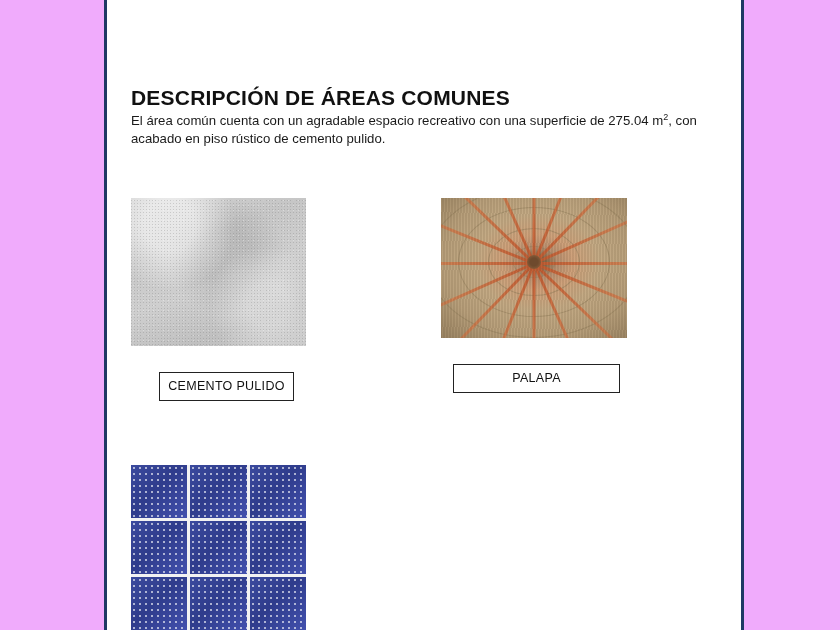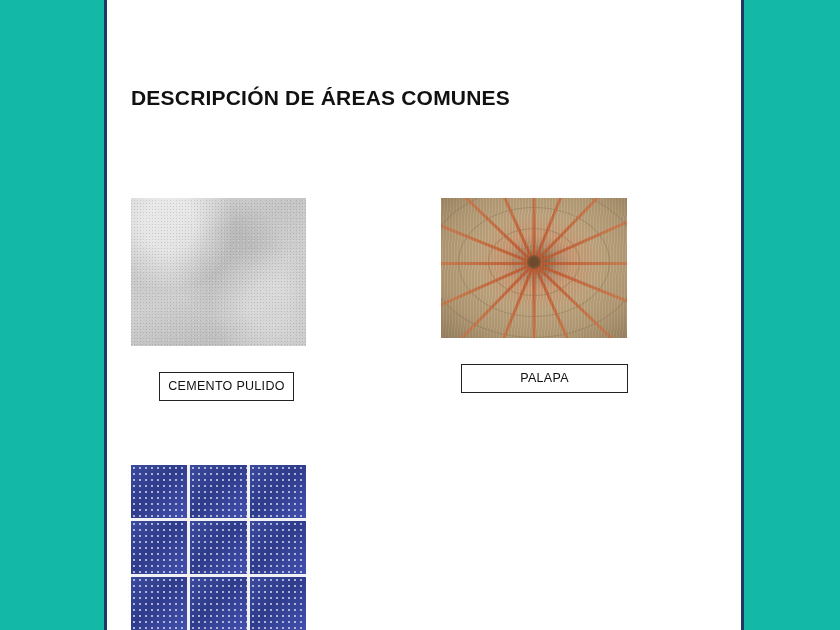--- a/index.html
+++ b/index.html
@@ -11,21 +11,21 @@
     width: 840px;
     height: 630px;
     overflow: hidden;
     font-family: "Liberation Sans", sans-serif;
   }
 
   .page-wrap {
     position: relative;
     width: 840px;
     height: 630px;
-    background: #14b8a6;
+    background: #f0abfc;
   }
 
   
   .sheet {
     position: absolute;
     left: 104px;
     top: 0;
     width: 640px;
     height: 630px;
     background: #ffffff;
@@ -173,31 +173,32 @@
     border: 1.5px solid #222222;
     background: #ffffff;
     height: 27px;
     line-height: 27px;
     text-align: center;
     font-size: 12.5px;
     color: #111111;
     letter-spacing: 0.3px;
   }
   .caption-cemento { width: 133px; margin-left: 28px; }
-  .caption-palapa  { width: 165px; margin-left: 20px; }
+  .caption-palapa  { width: 165px; margin-left: 12px; }
 </style>
 </head>
 <body>
 
 <div class="page-wrap">
   <div class="sheet">
     <div class="content">
 
       <h1 class="doc-title">DESCRIPCIÓN DE ÁREAS COMUNES</h1>
 
+      <p class="para para-1">El área común cuenta con un agradable espacio recreativo con una superficie de 275.04 m<sup>2</sup>, con acabado en piso rústico de cemento pulido.</p>
 
 
       <div class="fig fig-cemento">
         <div class="img-cemento"></div>
         <div class="caption-box caption-cemento">CEMENTO PULIDO</div>
       </div>
 
       <div class="fig fig-palapa">
         <div class="img-palapa">
           <div class="ring" style="width:40px;height:30px;"></div>

